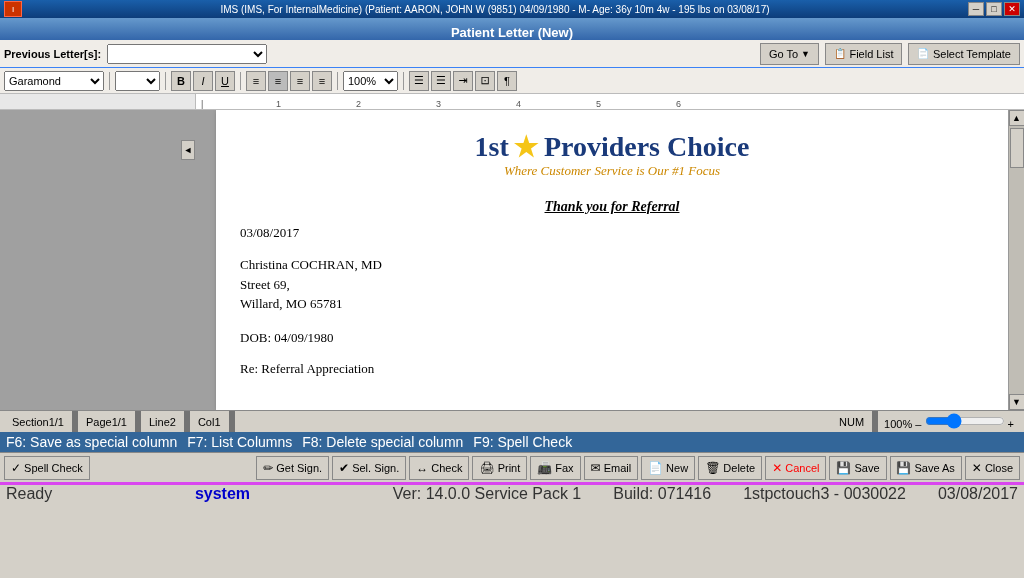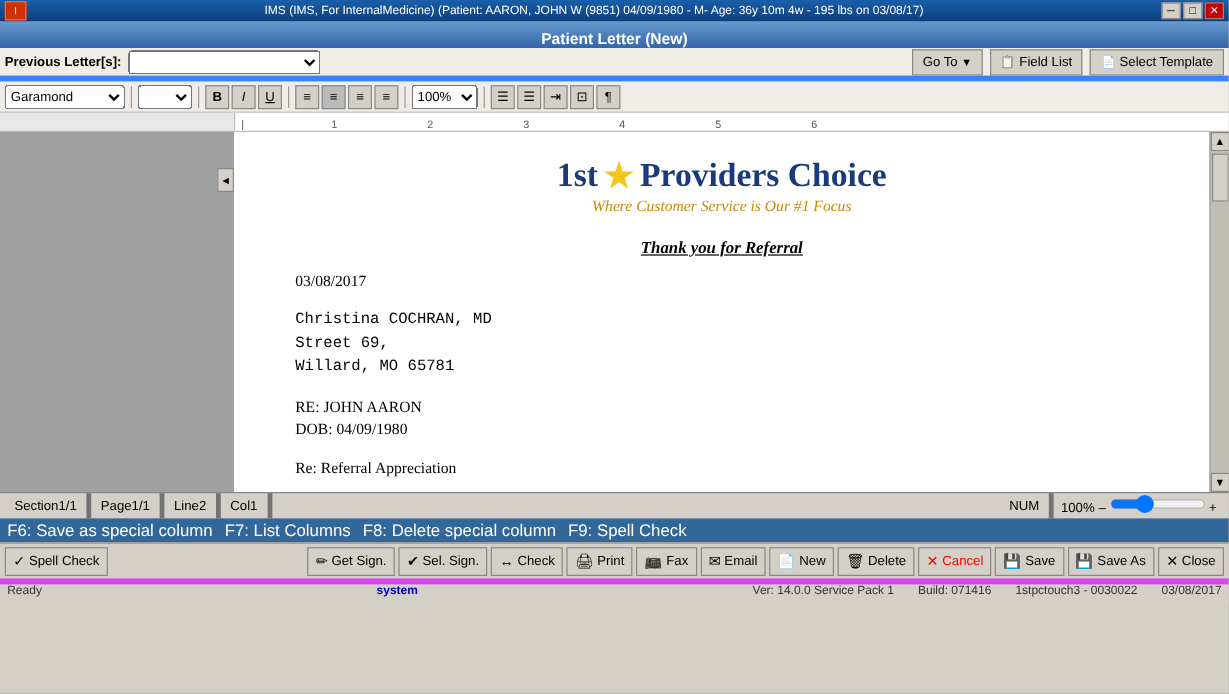--- a/index.html
+++ b/index.html
@@ -34,21 +34,21 @@
       font-weight: bold;
       height: 22px;
       display: flex;
       align-items: flex-end;
       justify-content: center;
     }
 
     
     #toolbar1 {
       background: #f0ede8;
-      border-bottom: 5px solid #3b82f6;
+      border-bottom: 1px solid #3b82f6;
       height: 28px;
       display: flex;
       align-items: center;
       padding: 6px 4px;
       gap: 6px;
       justify-content: space-between;
     }
     #toolbar1 label { font-size: 11px; font-weight: bold; }
     #toolbar1 select { height: 20px; font-size: 11px; width: 160px; }
     .toolbar-btn {
@@ -125,25 +125,26 @@
       background: #d4d0c8; border: 1px solid #888;
       display: flex; align-items: center; justify-content: center;
       cursor: pointer; font-size: 9px;
     }
     .scroll-track { flex: 1; background: #c0bdb5; width: 100%; }
     .scroll-thumb { width: 14px; height: 40px; background: #d4d0c8; border: 1px solid #888; margin: 2px auto; }
 
     #letter-paper {
       background: white;
       flex: 1;
-      padding: 20px 51px;
+      padding: 20px 24px;
       overflow: hidden;
       box-shadow: 1px 1px 4px rgba(0,0,0,0.3);
       font-family: 'Times New Roman', Times, serif;
       font-size: 13px;
+      margin-left: 21px;
     }
 
     
     .letter-header {
       text-align: center;
       margin-bottom: 20px;
     }
     .company-name {
       font-size: 28px;
       font-weight: bold;
@@ -164,37 +165,37 @@
     }
     .letter-subject {
       font-weight: bold;
       text-decoration: underline;
       font-style: italic;
       font-size: 14px;
       margin: 16px 0 10px 0;
       text-align: center;
     }
     .letter-date { margin-bottom: 14px; }
-    .letter-address { margin-bottom: 14px; line-height: 1.5; font-family: Liberation Mono, monospace; }
+    .letter-address { margin-bottom: 14px; line-height: 1.5; }
     .letter-re { margin-bottom: 14px; line-height: 1.5; }
     .letter-re-topic { margin-bottom: 14px; }
 
     
     #status-bar {
       background: #d4d0c8;
       border-top: 1px solid #888;
       height: 22px;
       display: flex;
       align-items: center;
       font-size: 11px;
       padding: 0 4px;
     }
     .status-item {
       padding: 0 8px;
-      border-right: 4px solid #737373;
+      border-right: 6px solid #737373;
       height: 100%;
       display: flex;
       align-items: center;
     }
     .status-spacer { flex: 1; }
     .status-right { padding: 0 6px; }
 
     
     #fkey-bar {
       background: #336699;
@@ -228,31 +229,31 @@
       display: flex;
       align-items: center;
       gap: 3px;
       white-space: nowrap;
     }
     .bottom-btn .btn-icon { font-size: 12px; }
 
     
     #very-bottom {
       background: #d4d0c8;
-      border-top: 5px solid #d946ef;
+      border-top: 3px solid #d946ef;
       height: 20px;
       display: flex;
-      align-items: flex-start;
+      align-items: center;
       justify-content: space-between;
-      font-size: 10px;
+      font-size: 16px;
       padding: 0 6px;
       color: #333;
     }
     #very-bottom .system-text { color: #0000cc; font-weight: bold; }
-    #very-bottom .version-info { display: flex; gap: 20px; }
+    #very-bottom .version-info { display: flex; gap: 32px; }
   </style>
 </head>
 <body>
 
 <div id="title-bar">
   <div style="width:18px;height:16px;margin-left:4px;background:#cc3300;border:1px solid #ff6644;display:flex;align-items:center;justify-content:center;font-size:8px;color:white;">I</div>
   <span class="title-text" style="font-size:10px;">IMS (IMS, For InternalMedicine)   (Patient: AARON, JOHN W (9851) 04/09/1980 - M- Age: 36y 10m 4w - 195 lbs on 03/08/17)</span>
   <div class="title-controls">
     <button>─</button>
     <button>□</button>
@@ -340,25 +341,20 @@
     </div>
     <div class="letter-subject">Thank you for Referral</div>
     <div class="letter-date">03/08/2017</div>
     <div class="letter-address">
       <div>Christina COCHRAN, MD</div>
       <div>Street 69,</div>
       <div>Willard, MO 65781</div>
     </div>
     <div class="letter-re">
       <div>
-        <span>RE:</span>
-        <span> </span>
-        <span>JOHN AARON</span>
-      </div>
-      <div>
         <span>DOB:</span>
         <span> </span>
         <span>04/09/1980</span>
       </div>
     </div>
     <div class="letter-re-topic">
       <span>Re: </span>
       <span>Referral Appreciation</span>
     </div>
 

